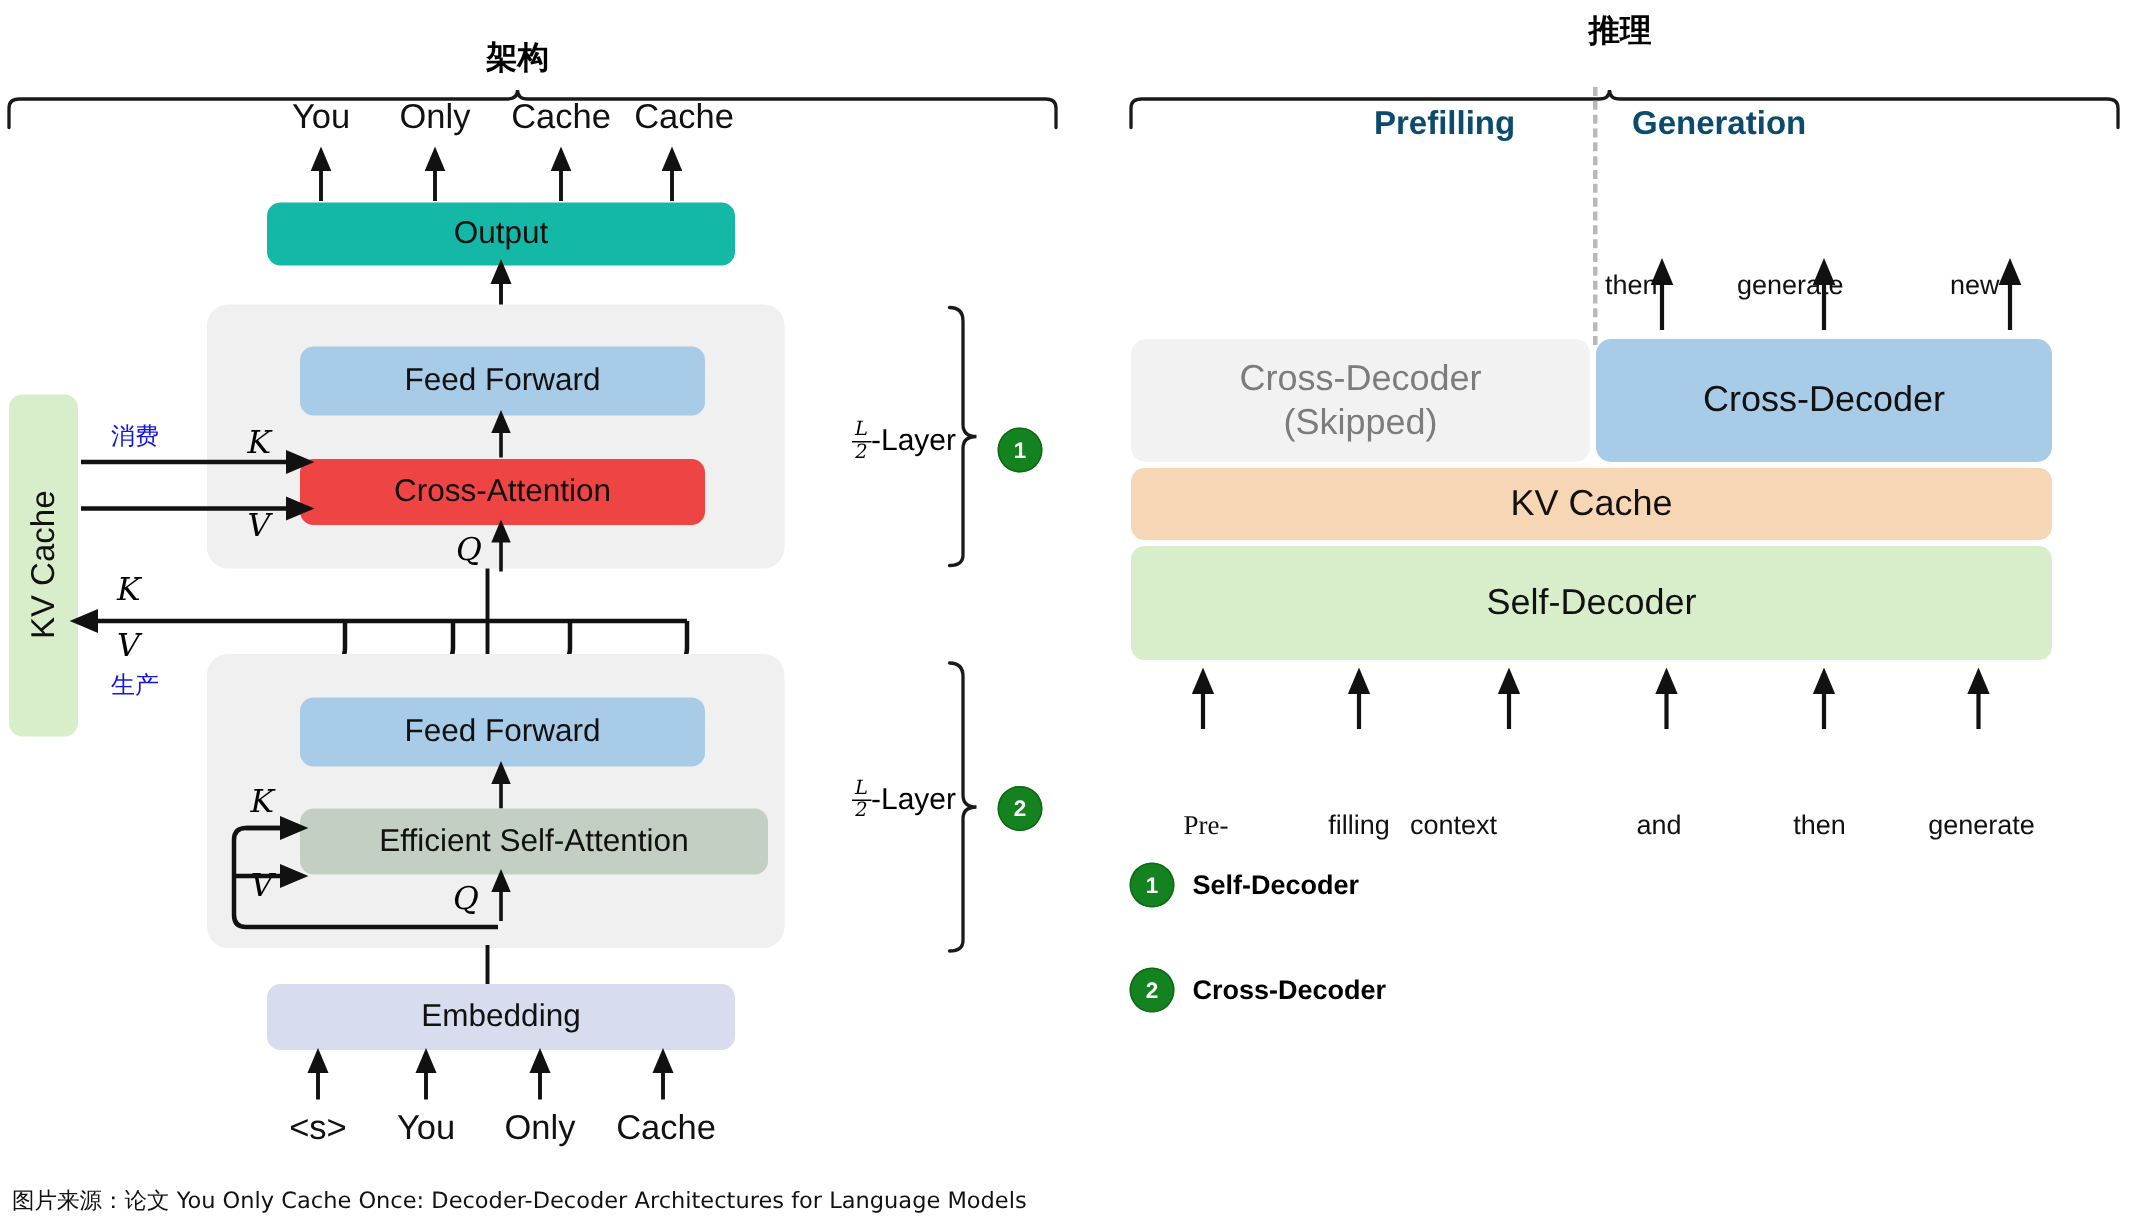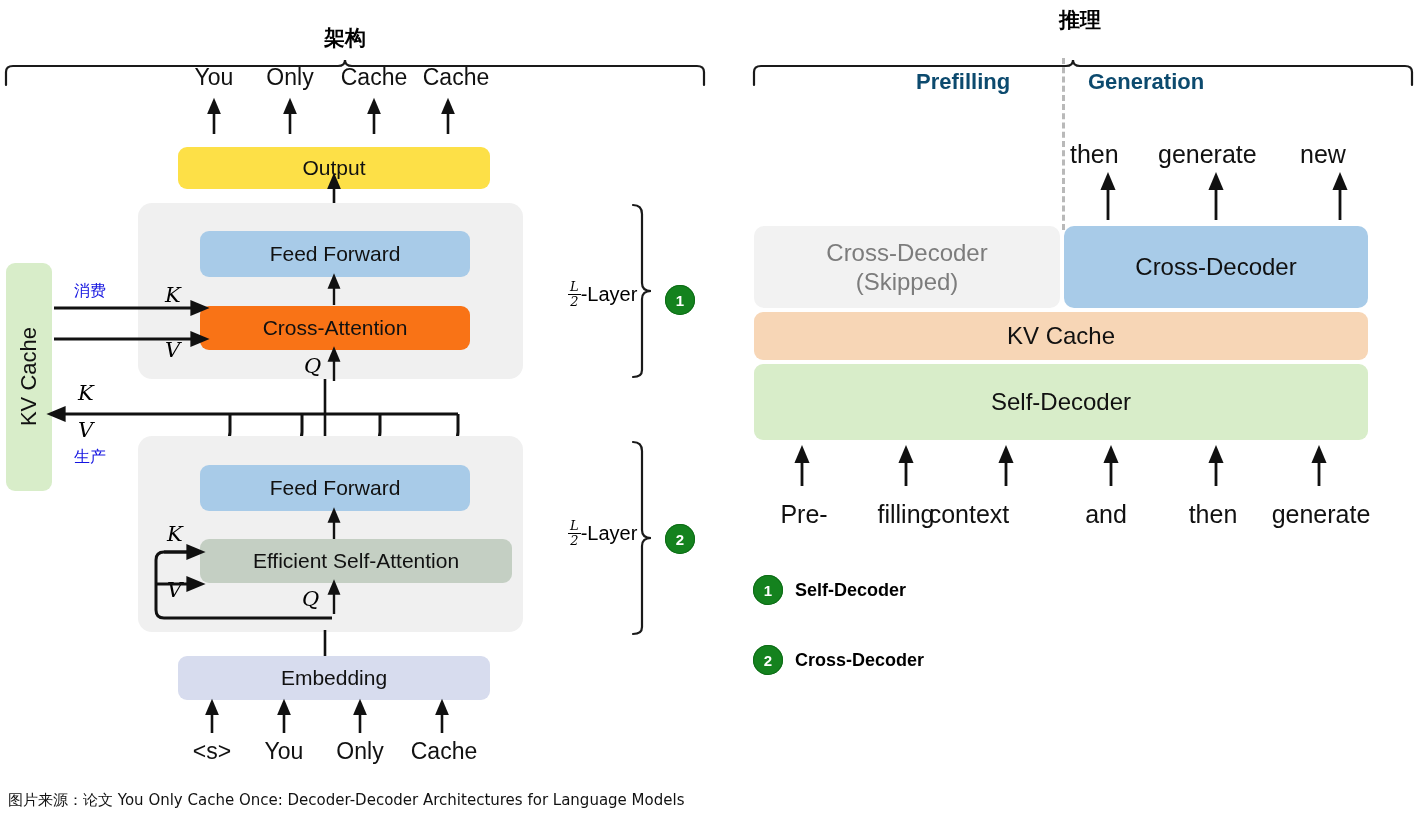--- a/index.html
+++ b/index.html
@@ -17,33 +17,33 @@
   .sec-title {
     font-size: 21px; font-weight: 700; color: #000;
     text-align: center; font-family: "DejaVu Sans", sans-serif;
   }
 
   
   .tok {
     font-size: 23px; color: #111; text-align: center;
     white-space: nowrap; font-family: "Liberation Sans", sans-serif;
   }
-  .tok-r { font-size: 25px; }
+  .tok-r { font-size: 18px; margin-top: 40px; }
 
   
   .box {
     border-radius: 9px;
     display: flex; align-items: center; justify-content: center;
     font-size: 21px; color: #111; text-align: center;
     line-height: 1.15;
   }
-  .box-output      { background: #fde047; margin-top: 12px; }
+  .box-output      { background: #14b8a6; }
   .box-embedding   { background: #d7dcee; }
   .box-ff          { background: #a8cbe8; }
-  .box-cross-attn  { background: #f97316; }
+  .box-cross-attn  { background: #ef4444; }
   .box-self-attn   { background: #c4cfc3; }
   .box-group       { background: #f0f0f0; border-radius: 14px; }
   .box-kvcache-v   { background: #d8edc9; border-radius: 9px; }
 
   .box-cd-skipped  { background: #f2f2f2; color: #7c7c7c; border-radius: 10px; font-size: 24px; }
   .box-cd          { background: #a8cbe8; border-radius: 10px; font-size: 24px; }
   .box-kv-r        { background: #f7d6b6; border-radius: 9px; font-size: 24px; }
   .box-sd-r        { background: #d8edc9; border-radius: 9px; font-size: 24px; }
 
   .vert-label {
@@ -284,21 +284,21 @@
 
   <svg class="abs" style="left:754px; top:450px;" width="620" height="38">
     <line x1="48" y1="36" x2="48" y2="4" stroke="#111" stroke-width="2.8" marker-end="url(#ah)"></line>
     <line x1="152" y1="36" x2="152" y2="4" stroke="#111" stroke-width="2.8" marker-end="url(#ah)"></line>
     <line x1="252" y1="36" x2="252" y2="4" stroke="#111" stroke-width="2.8" marker-end="url(#ah)"></line>
     <line x1="357" y1="36" x2="357" y2="4" stroke="#111" stroke-width="2.8" marker-end="url(#ah)"></line>
     <line x1="462" y1="36" x2="462" y2="4" stroke="#111" stroke-width="2.8" marker-end="url(#ah)"></line>
     <line x1="565" y1="36" x2="565" y2="4" stroke="#111" stroke-width="2.8" marker-end="url(#ah)"></line>
   </svg>
 
-  <div class="abs tok tok-r" style="left:762px; top:500px; width:84px;">Pre-</div>
+  <div class="abs tok tok-r" style="left:762px; top:500px; width:84px;font-family:Liberation Serif, serif;">Pre-</div>
   <div class="abs tok tok-r" style="left:860px; top:500px; width:92px;">filling</div>
   <div class="abs tok tok-r" style="left:916px; top:500px; width:106px;">context</div>
   <div class="abs tok tok-r" style="left:1068px; top:500px; width:76px;">and</div>
   <div class="abs tok tok-r" style="left:1170px; top:500px; width:86px;">then</div>
   <div class="abs tok tok-r" style="left:1258px; top:500px; width:126px;">generate</div>
 
   <div class="abs legend-row" style="left:753px; top:575px;">
     <span class="badge">1</span>
     <span class="legend-txt">Self-Decoder</span>
   </div>

